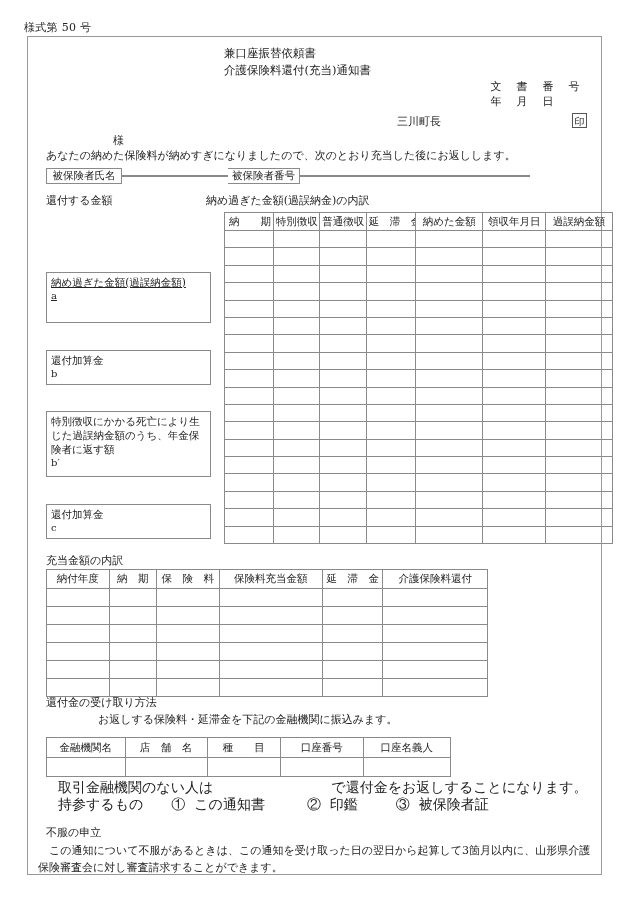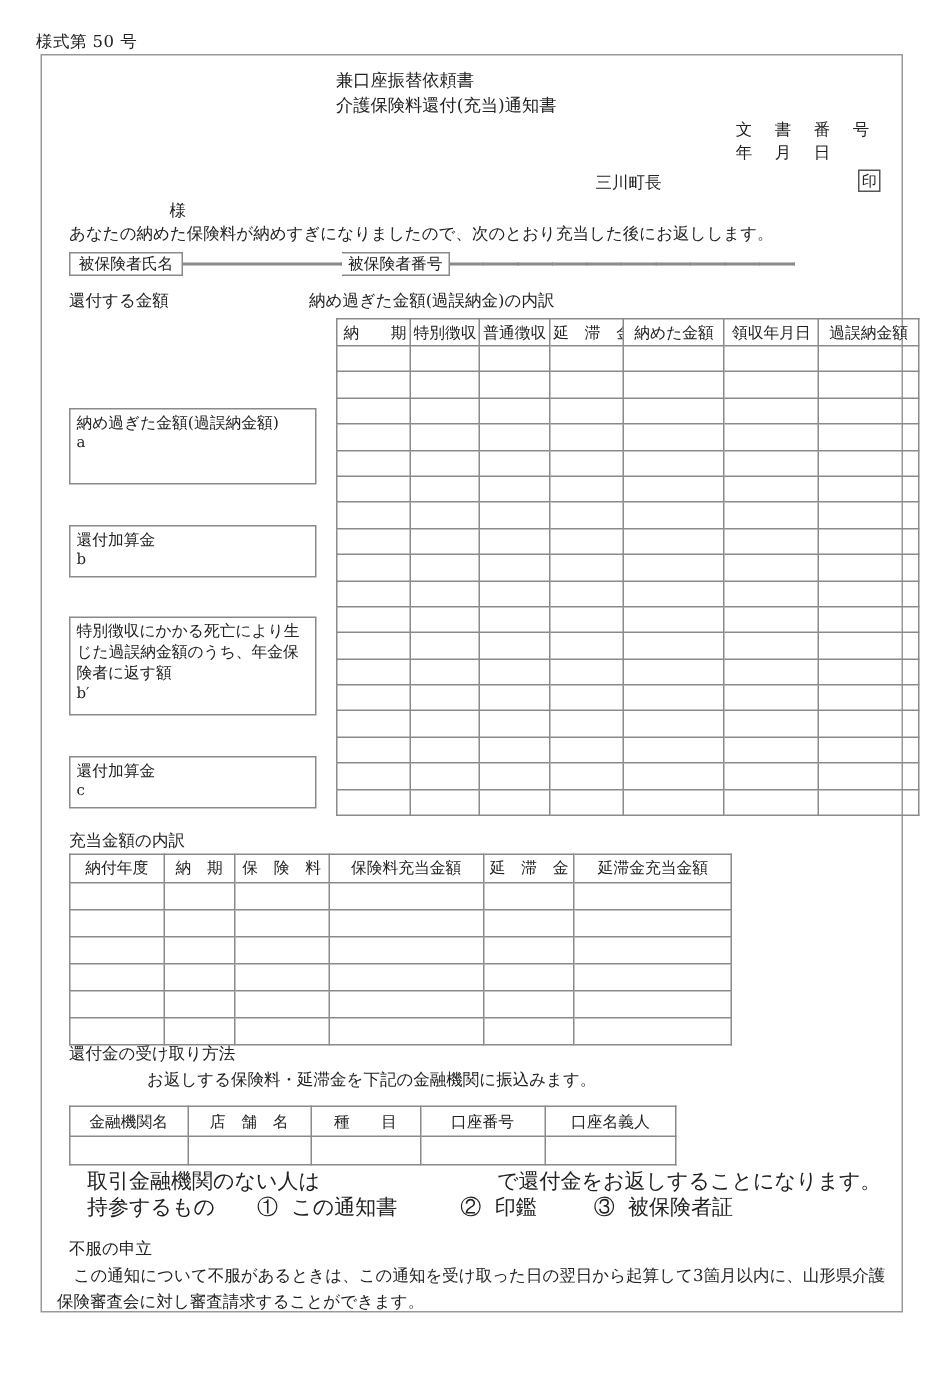--- a/index.html
+++ b/index.html
@@ -237,21 +237,21 @@
     <div class="cellbox num-cell"></div>
     <div class="cellbox num-cell"></div>
     <div class="cellbox num-cell"></div>
     <div class="cellbox num-cell"></div>
   </div>
 
   <div class="sec-label" style="left:18px; top:156px;">還付する金額</div>
   <div class="sec-label" style="left:178px; top:156px;">納め過ぎた金額(過誤納金)の内訳</div>
 
 
-  <div class="amt-box" style="top:235px; height:51px;">
+  <div class="amt-box" style="top:235px; height:51px;text-decoration:underline;">
     <div>納め過ぎた金額(過誤納金額)</div>
     <div class="code">a</div>
   </div>
 
   <div class="amt-box" style="top:313px; height:35px;">
     <div>還付加算金</div>
     <div class="code">b</div>
   </div>
 
   <div class="amt-box" style="top:467px; height:35px;">
@@ -463,21 +463,21 @@
         <col style="width:56px">
         <col style="width:97px">
     </colgroup>
     <thead>
       <tr>
         <th>納付年度</th>
         <th>納　期</th>
         <th>保　険　料</th>
         <th>保険料充当金額</th>
         <th>延　滞　金</th>
-        <th>延滞金充当金額</th>
+        <th>介護保険料還付</th>
       </tr>
     </thead>
     <tbody>
         <tr>
           <td class="empty"></td>
           <td class="empty"></td>
           <td class="empty"></td>
           <td class="empty"></td>
           <td class="empty"></td>
           <td class="empty"></td>

